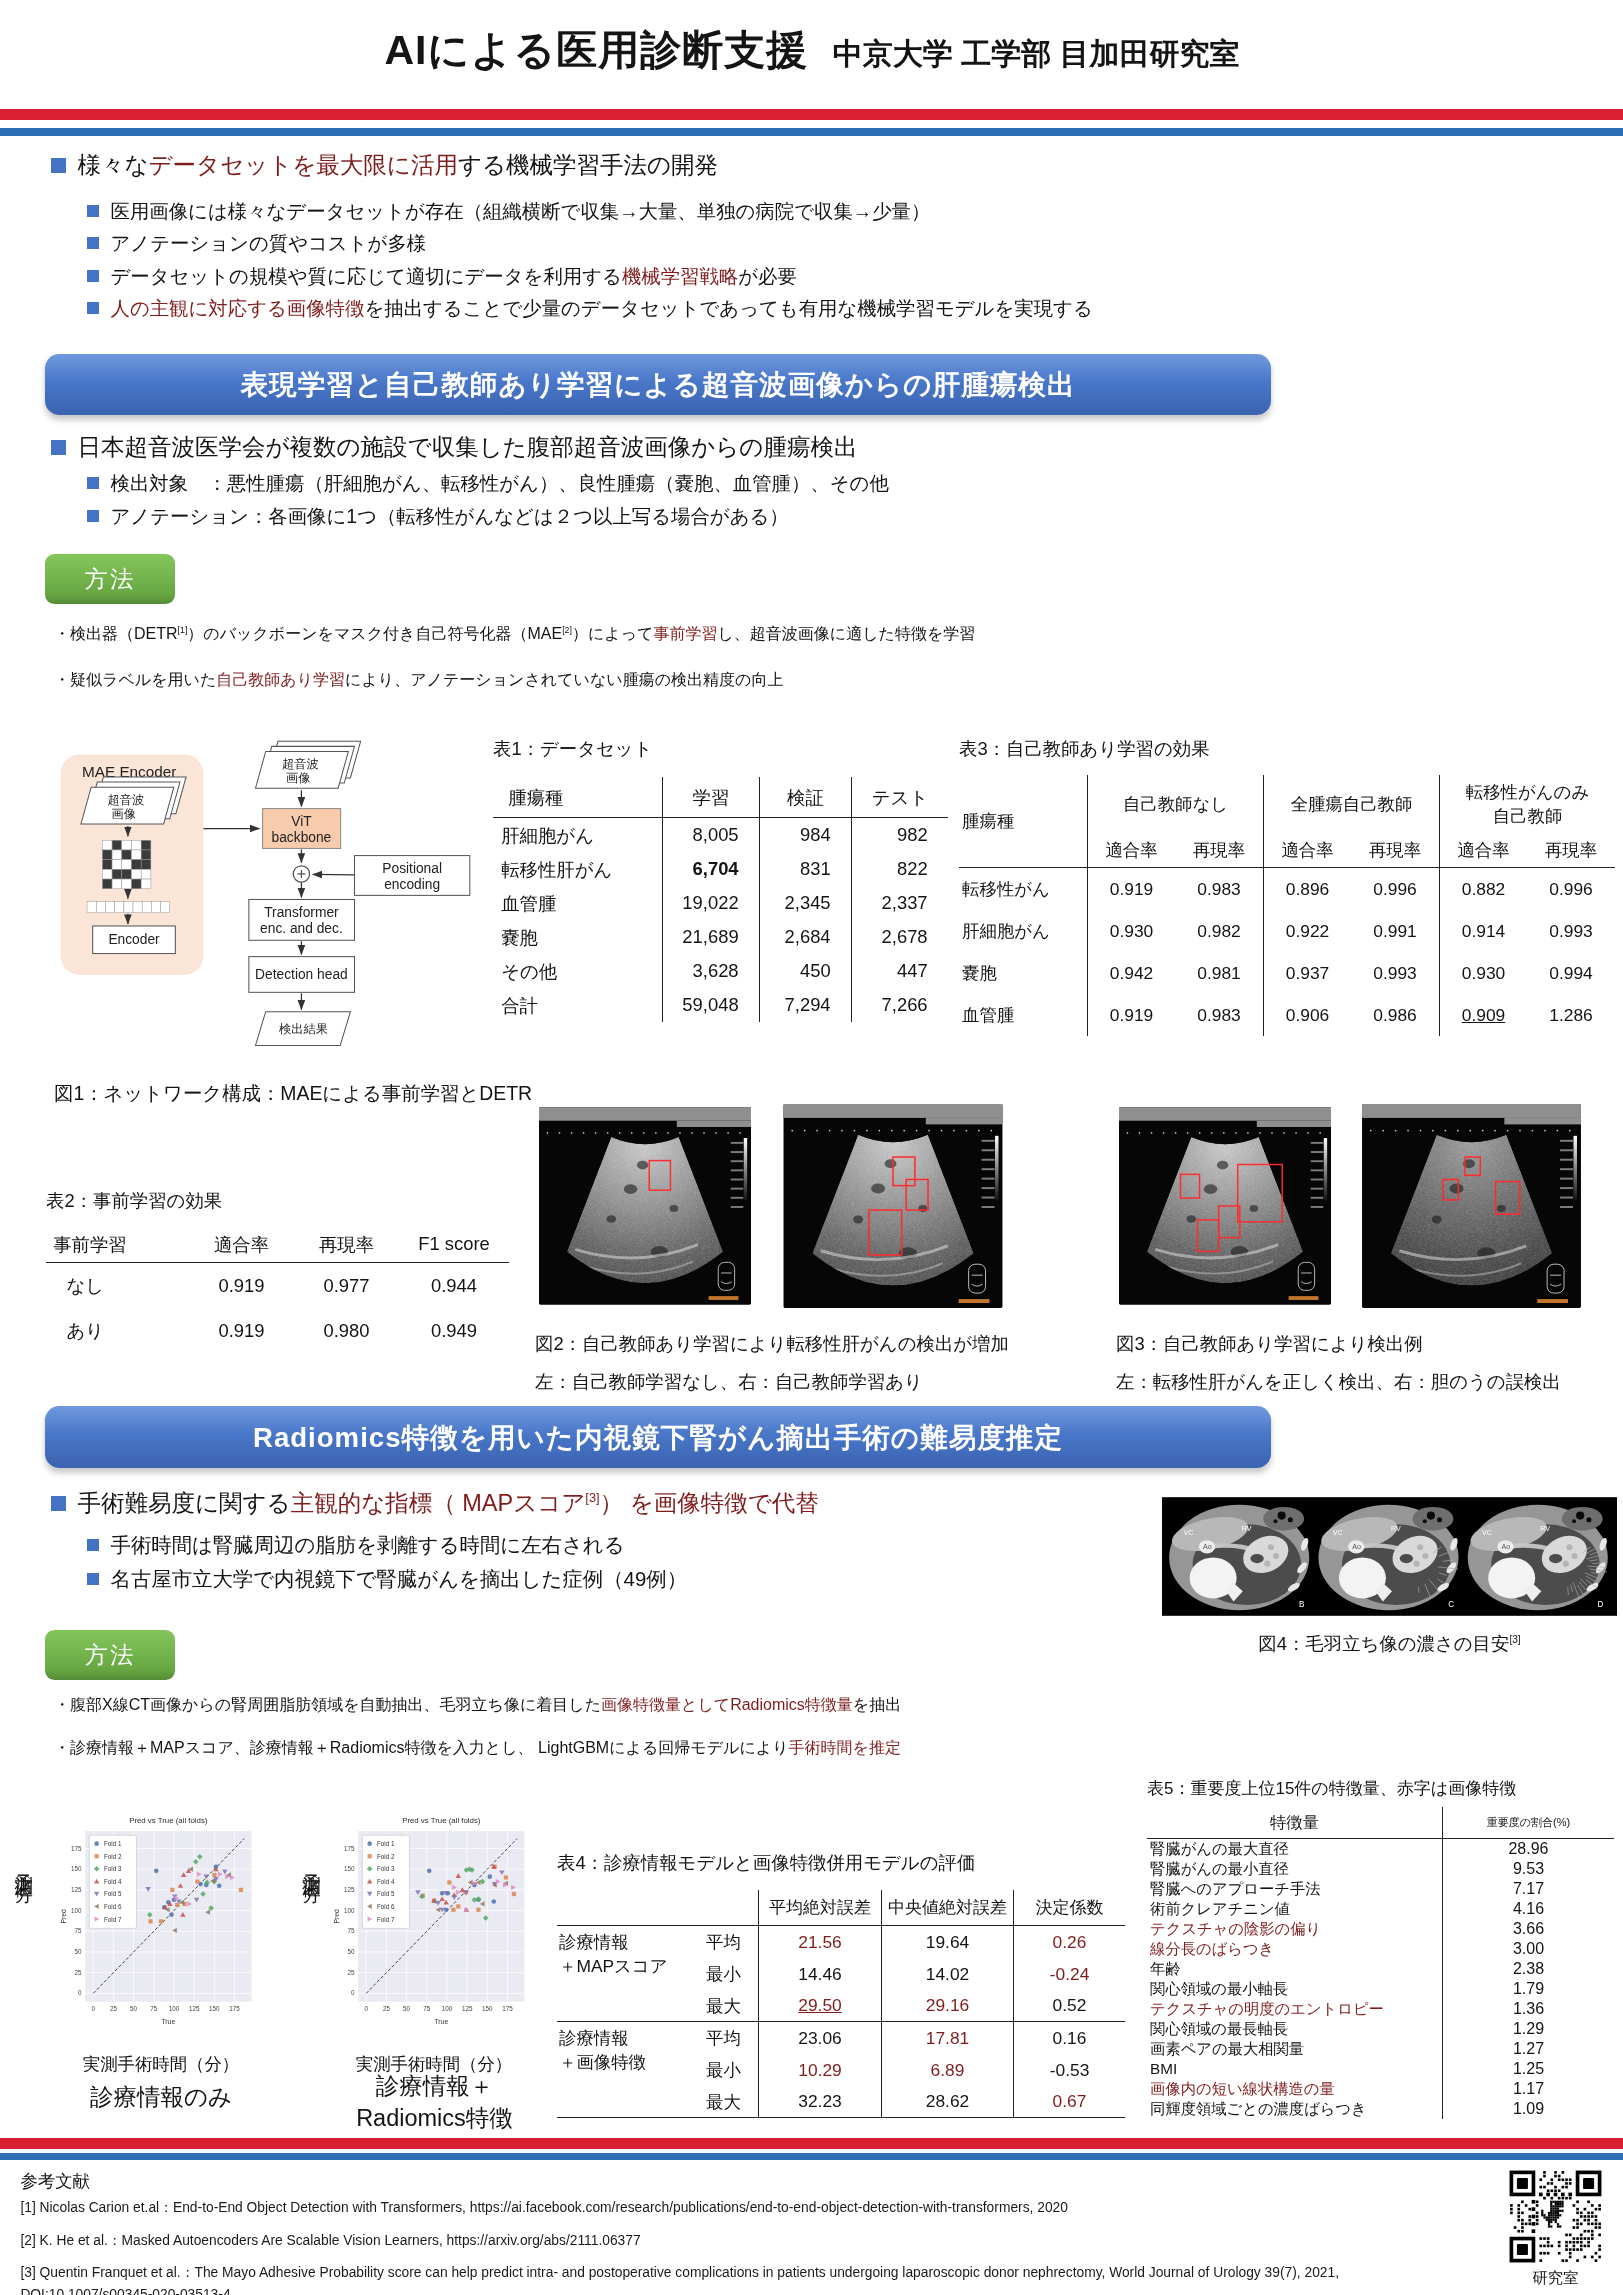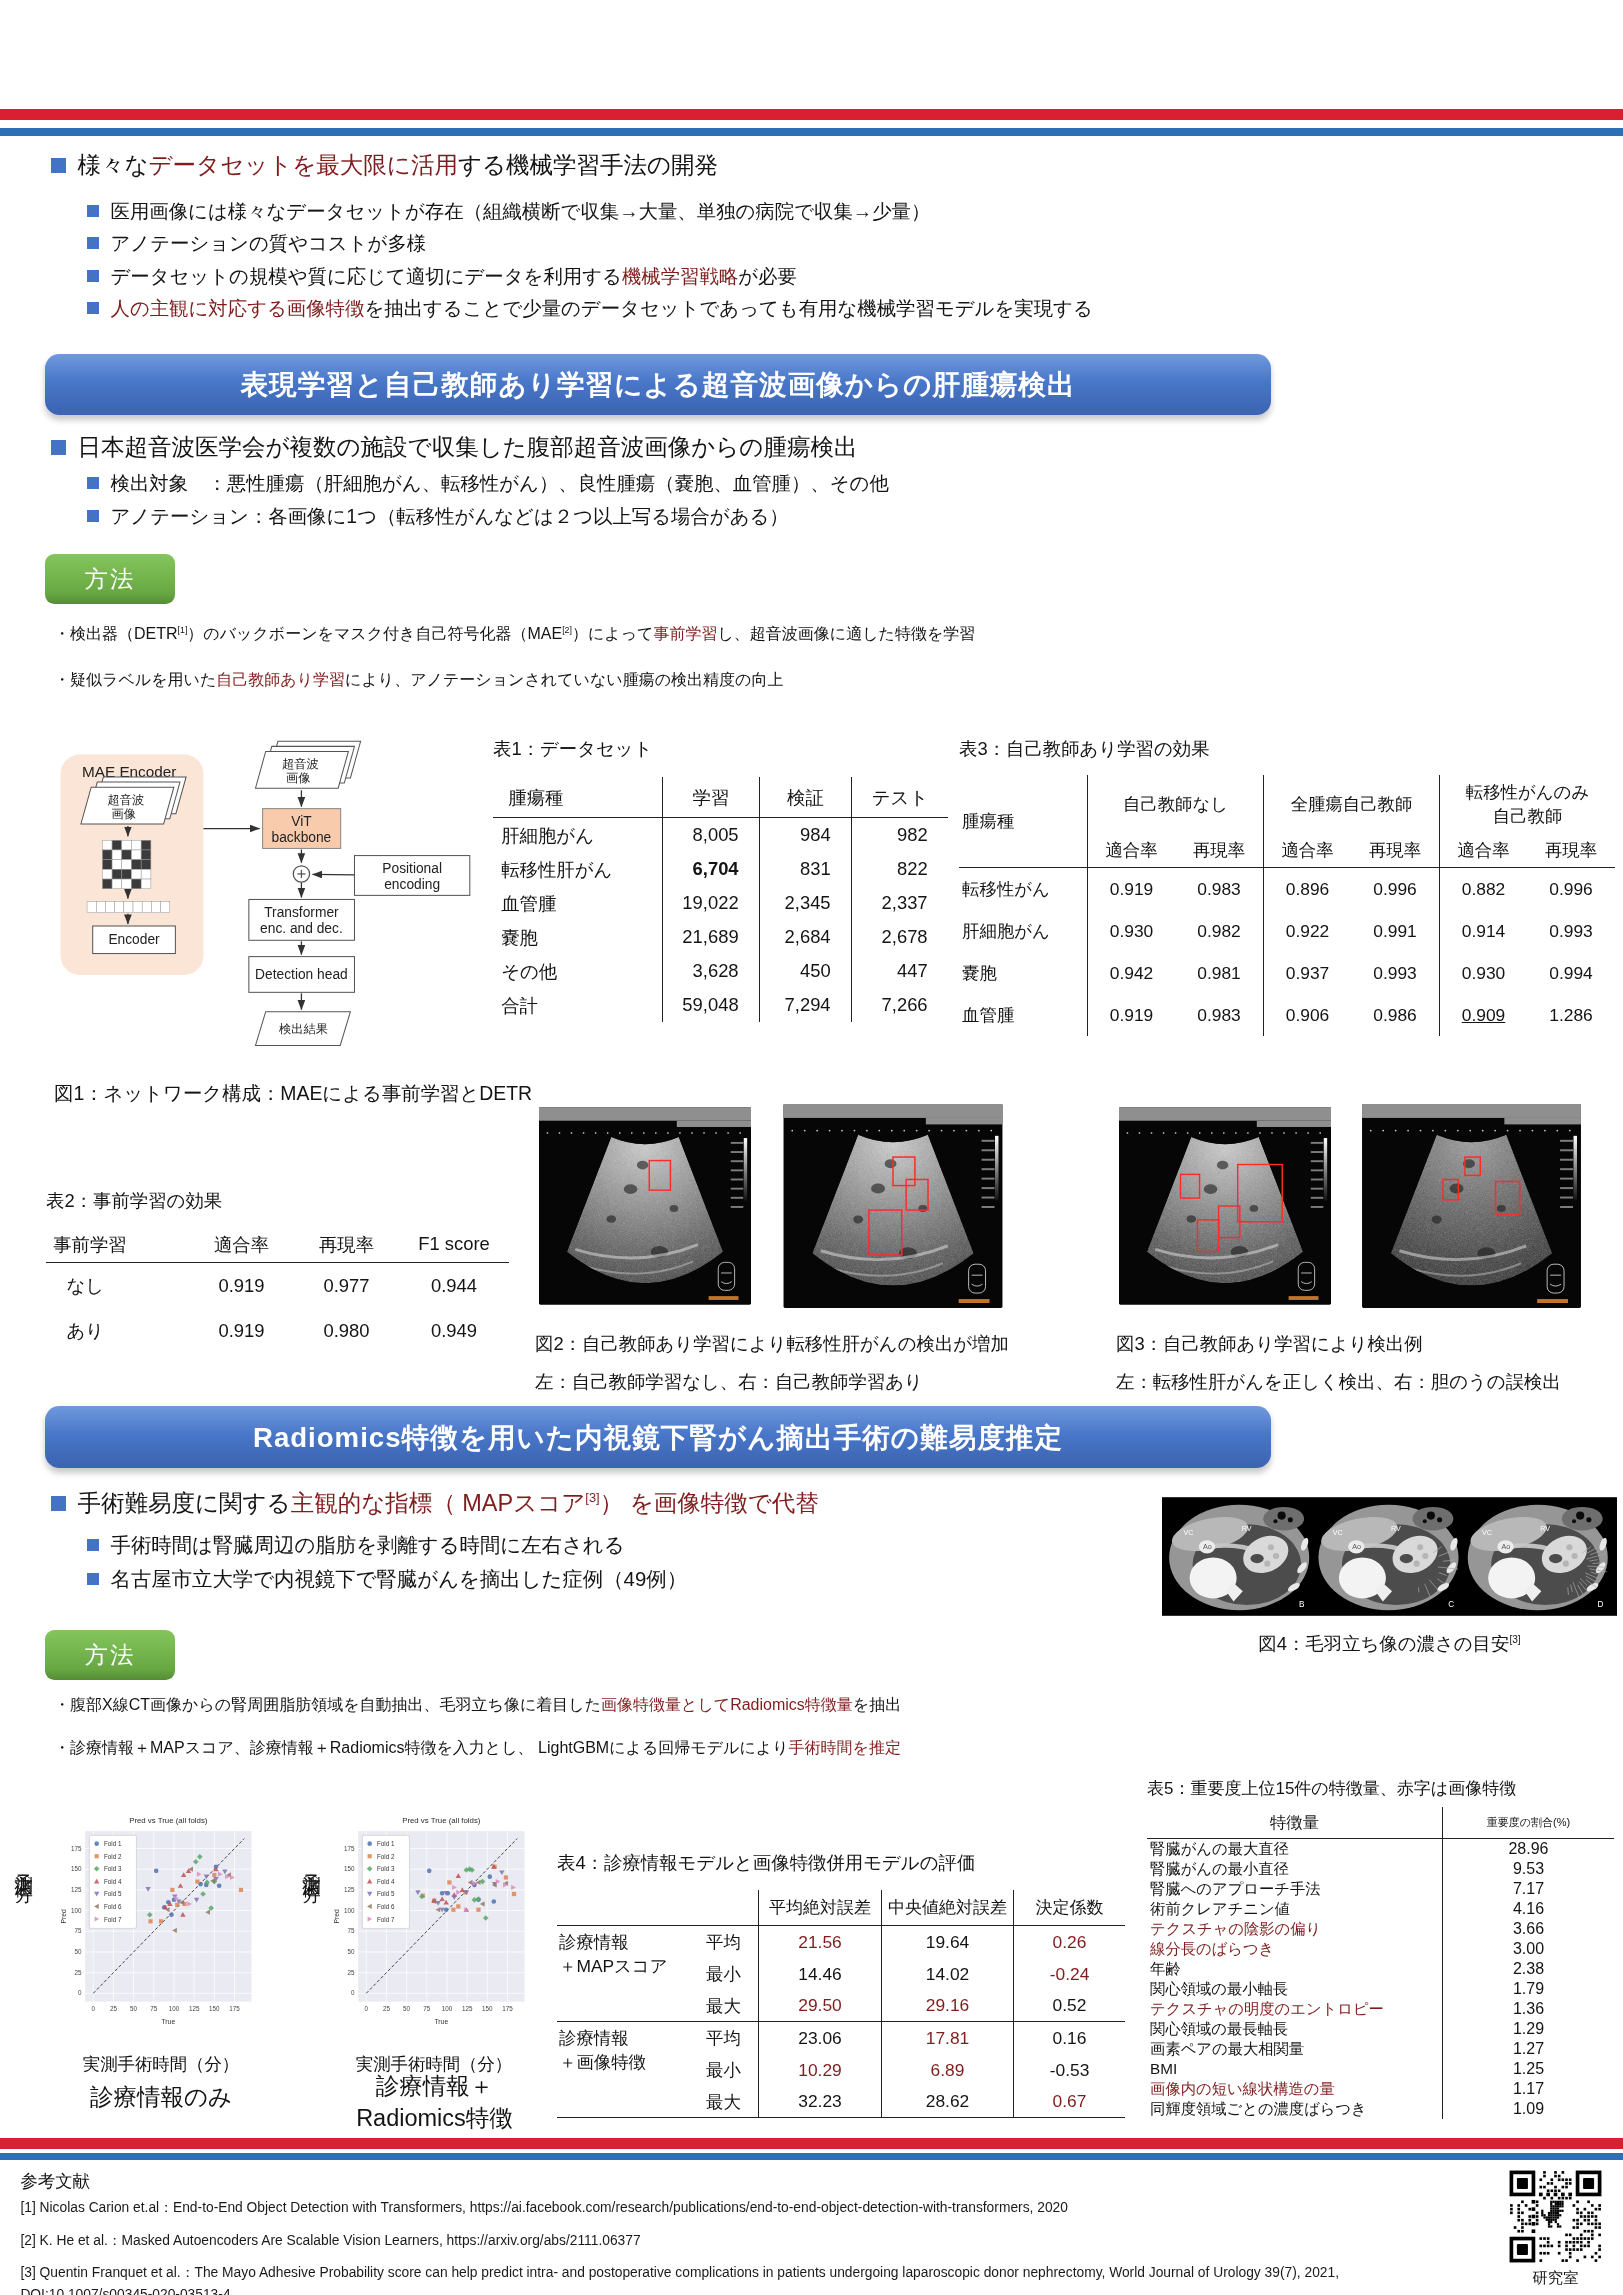--- a/index.html
+++ b/index.html
@@ -39,20 +39,24 @@
   .vtext{writing-mode:vertical-rl;font-size:18.4px;letter-spacing:3.1px}
   .center{text-align:center}
   .refs{font-size:13.8px;line-height:1.55;color:#1a1a1a}
   .refs .ref-item{margin-bottom:11.2px}
 </style>
 </head>
 <body>
 
 <div class="poster">
 
+  <div class="abs title-row" style="left:0;top:22.5px;width:1624px">
+    <span class="t-main">AIによる医用診断支援</span>
+    <span class="t-aff">中京大学 工学部 目加田研究室</span>
+  </div>
   <div class="abs bar-red" style="left:0;top:109px;width:1624px;height:11.2px"></div>
   <div class="abs bar-blue" style="left:0;top:128px;width:1624px;height:7.7px"></div>
 
   <div class="abs bullet" style="left:51px;top:151px;width:1543px">
     <span class="sq sq-l1"></span>
     <span class="l1"><span>様々な</span><span class="seg-red">データセットを最大限に活用</span><span>する機械学習手法の開発</span></span>
   </div>
   <div class="abs bullet" style="left:87px;top:199px;width:1507px">
     <span class="sq sq-l2"></span>
     <span class="l2"><span>医用画像には様々なデータセットが存在（組織横断で収集→大量、単独の病院で収集→少量）</span></span>
@@ -744,21 +748,21 @@
 ＋MAPスコア</div>
       <div class="c " style="grid-area: 2 / 2;">平均</div>
       <div class="c vl seg-red" style="grid-area: 2 / 3;">21.56</div>
       <div class="c vl" style="grid-area: 2 / 4;">19.64</div>
       <div class="c vl seg-red" style="grid-area: 2 / 5;">0.26</div>
       <div class="c " style="grid-area: 3 / 2;">最小</div>
       <div class="c vl" style="grid-area: 3 / 3;">14.46</div>
       <div class="c vl" style="grid-area: 3 / 4;">14.02</div>
       <div class="c vl seg-red" style="grid-area: 3 / 5;">-0.24</div>
       <div class="c hb" style="grid-area: 4 / 2;">最大</div>
-      <div class="c vl hb seg-red" style="grid-area: 4 / 3;">29.50</div>
+      <div class="c vl hb seg-red" style="grid-area: 4 / 3; text-decoration: underline;">29.50</div>
       <div class="c vl hb seg-red" style="grid-area: 4 / 4;">29.16</div>
       <div class="c vl hb" style="grid-area: 4 / 5;">0.52</div>
       <div class="c left pre hb" style="white-space: pre-line; align-items: flex-start; padding-top: 4.1px; padding-left: 2px; grid-area: 5 / 1 / span 3;">診療情報
 ＋画像特徴</div>
       <div class="c " style="grid-area: 5 / 2;">平均</div>
       <div class="c vl" style="grid-area: 5 / 3;">23.06</div>
       <div class="c vl seg-red" style="grid-area: 5 / 4;">17.81</div>
       <div class="c vl" style="grid-area: 5 / 5;">0.16</div>
       <div class="c " style="grid-area: 6 / 2;">最小</div>
       <div class="c vl seg-red" style="grid-area: 6 / 3;">10.29</div>

